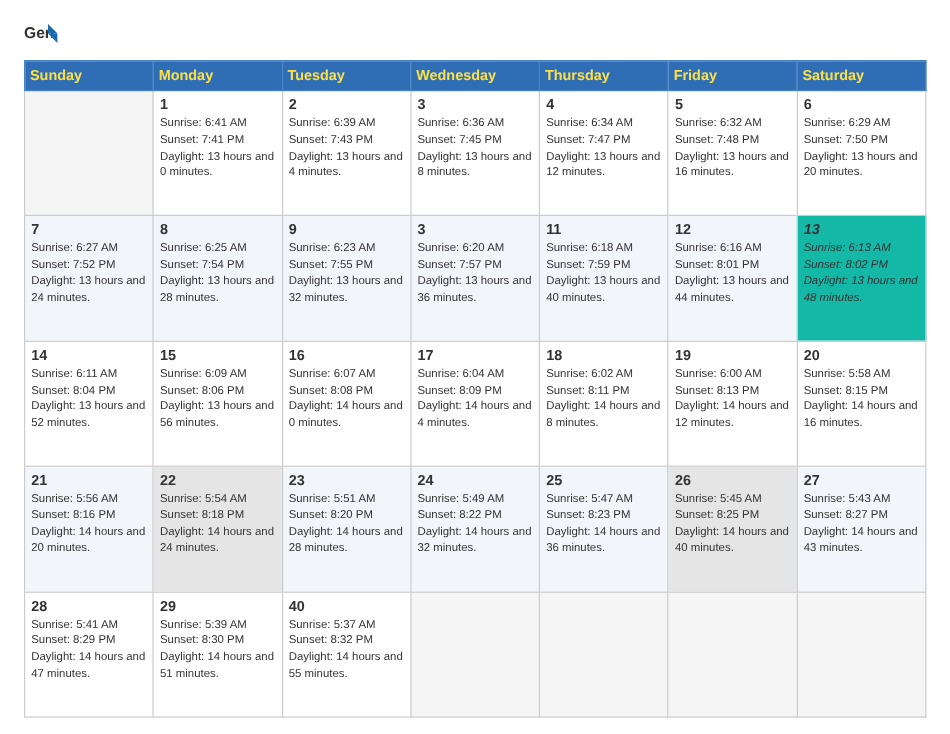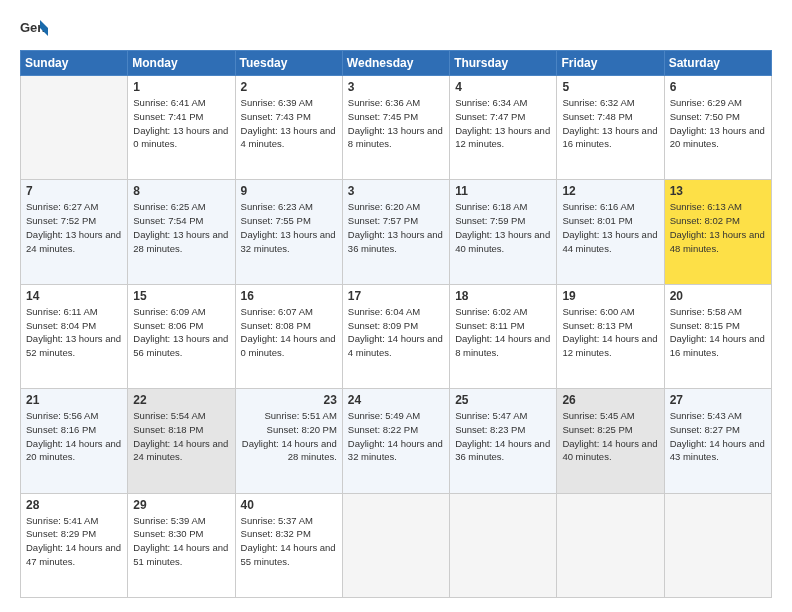--- a/index.html
+++ b/index.html
@@ -48,21 +48,21 @@
     }
     .calendar {
       flex: 1;
       border: 1px solid #ccc;
       border-collapse: collapse;
       width: 100%;
       table-layout: fixed;
     }
     .calendar th {
       background-color: #2f6eb5;
-      color: #ffffff;
+      color: #fde047;
       font-size: 12px;
       font-weight: bold;
       padding: 5px 4px;
       text-align: left;
       border: 1px solid #4a84c4;
     }
     .calendar td {
       border: 1px solid #ccc;
       vertical-align: top;
       padding: 4px 5px;
@@ -134,35 +134,35 @@
           <td><span class="day-number">5</span><span class="day-info">Sunrise: 6:32 AM<br>Sunset: 7:48 PM<br>Daylight: 13 hours and 16 minutes.</span></td>
           <td><span class="day-number">6</span><span class="day-info">Sunrise: 6:29 AM<br>Sunset: 7:50 PM<br>Daylight: 13 hours and 20 minutes.</span></td>
         </tr>
         <tr>
           <td style="background: rgb(242, 246, 251);"><span class="day-number">7</span><span class="day-info">Sunrise: 6:27 AM<br>Sunset: 7:52 PM<br>Daylight: 13 hours and 24 minutes.</span></td>
           <td style="background: rgb(242, 246, 251);"><span class="day-number">8</span><span class="day-info">Sunrise: 6:25 AM<br>Sunset: 7:54 PM<br>Daylight: 13 hours and 28 minutes.</span></td>
           <td style="background: rgb(242, 246, 251);"><span class="day-number">9</span><span class="day-info">Sunrise: 6:23 AM<br>Sunset: 7:55 PM<br>Daylight: 13 hours and 32 minutes.</span></td>
           <td style="background: rgb(242, 246, 251);"><span class="day-number">3</span><span class="day-info">Sunrise: 6:20 AM<br>Sunset: 7:57 PM<br>Daylight: 13 hours and 36 minutes.</span></td>
           <td style="background: rgb(242, 246, 251);"><span class="day-number">11</span><span class="day-info">Sunrise: 6:18 AM<br>Sunset: 7:59 PM<br>Daylight: 13 hours and 40 minutes.</span></td>
           <td style="background: rgb(242, 246, 251);"><span class="day-number">12</span><span class="day-info">Sunrise: 6:16 AM<br>Sunset: 8:01 PM<br>Daylight: 13 hours and 44 minutes.</span></td>
-          <td style="background: #fde047;"><span class="day-number">13</span><span class="day-info">Sunrise: 6:13 AM<br>Sunset: 8:02 PM<br>Daylight: 13 hours and 48 minutes.</span></td>
+          <td style="background: #14b8a6; font-style: italic;"><span class="day-number">13</span><span class="day-info">Sunrise: 6:13 AM<br>Sunset: 8:02 PM<br>Daylight: 13 hours and 48 minutes.</span></td>
         </tr>
         <tr>
           <td><span class="day-number">14</span><span class="day-info">Sunrise: 6:11 AM<br>Sunset: 8:04 PM<br>Daylight: 13 hours and 52 minutes.</span></td>
           <td><span class="day-number">15</span><span class="day-info">Sunrise: 6:09 AM<br>Sunset: 8:06 PM<br>Daylight: 13 hours and 56 minutes.</span></td>
           <td><span class="day-number">16</span><span class="day-info">Sunrise: 6:07 AM<br>Sunset: 8:08 PM<br>Daylight: 14 hours and 0 minutes.</span></td>
           <td><span class="day-number">17</span><span class="day-info">Sunrise: 6:04 AM<br>Sunset: 8:09 PM<br>Daylight: 14 hours and 4 minutes.</span></td>
           <td><span class="day-number">18</span><span class="day-info">Sunrise: 6:02 AM<br>Sunset: 8:11 PM<br>Daylight: 14 hours and 8 minutes.</span></td>
           <td><span class="day-number">19</span><span class="day-info">Sunrise: 6:00 AM<br>Sunset: 8:13 PM<br>Daylight: 14 hours and 12 minutes.</span></td>
           <td><span class="day-number">20</span><span class="day-info">Sunrise: 5:58 AM<br>Sunset: 8:15 PM<br>Daylight: 14 hours and 16 minutes.</span></td>
         </tr>
         <tr>
           <td style="background: rgb(242, 246, 251); margin-top: 36px;"><span class="day-number">21</span><span class="day-info">Sunrise: 5:56 AM<br>Sunset: 8:16 PM<br>Daylight: 14 hours and 20 minutes.</span></td>
           <td style="background: #e5e5e5;"><span class="day-number">22</span><span class="day-info">Sunrise: 5:54 AM<br>Sunset: 8:18 PM<br>Daylight: 14 hours and 24 minutes.</span></td>
-          <td style="background: rgb(242, 246, 251); text-align: right;"><span class="day-number">23</span><span class="day-info">Sunrise: 5:51 AM<br>Sunset: 8:20 PM<br>Daylight: 14 hours and 28 minutes.</span></td>
+          <td style="background: rgb(242, 246, 251);"><span class="day-number">23</span><span class="day-info">Sunrise: 5:51 AM<br>Sunset: 8:20 PM<br>Daylight: 14 hours and 28 minutes.</span></td>
           <td style="background: rgb(242, 246, 251);"><span class="day-number">24</span><span class="day-info">Sunrise: 5:49 AM<br>Sunset: 8:22 PM<br>Daylight: 14 hours and 32 minutes.</span></td>
           <td style="background: rgb(242, 246, 251);"><span class="day-number">25</span><span class="day-info">Sunrise: 5:47 AM<br>Sunset: 8:23 PM<br>Daylight: 14 hours and 36 minutes.</span></td>
           <td style="background: #e5e5e5;"><span class="day-number">26</span><span class="day-info">Sunrise: 5:45 AM<br>Sunset: 8:25 PM<br>Daylight: 14 hours and 40 minutes.</span></td>
           <td style="background: rgb(242, 246, 251);"><span class="day-number">27</span><span class="day-info">Sunrise: 5:43 AM<br>Sunset: 8:27 PM<br>Daylight: 14 hours and 43 minutes.</span></td>
         </tr>
         <tr>
           <td><span class="day-number">28</span><span class="day-info">Sunrise: 5:41 AM<br>Sunset: 8:29 PM<br>Daylight: 14 hours and 47 minutes.</span></td>
           <td><span class="day-number">29</span><span class="day-info">Sunrise: 5:39 AM<br>Sunset: 8:30 PM<br>Daylight: 14 hours and 51 minutes.</span></td>
           <td><span class="day-number">40</span><span class="day-info">Sunrise: 5:37 AM<br>Sunset: 8:32 PM<br>Daylight: 14 hours and 55 minutes.</span></td>
           <td class="empty-cell"></td>

